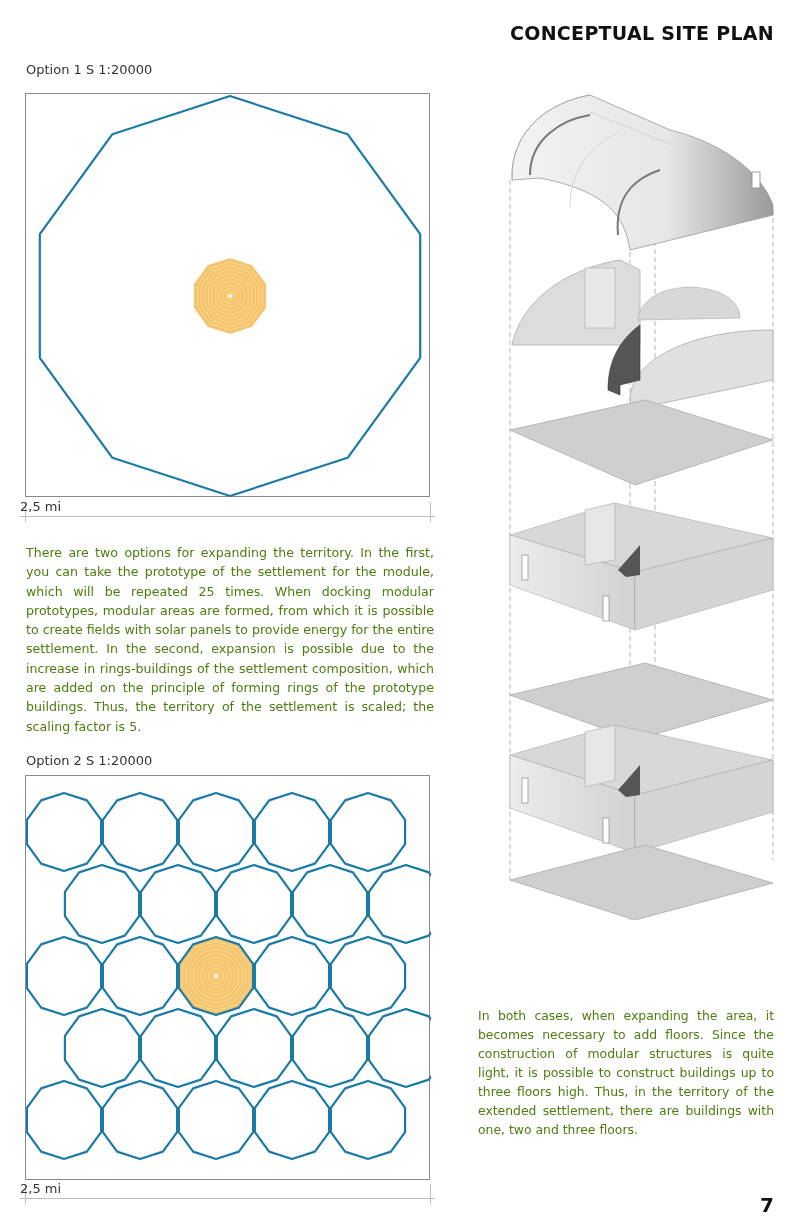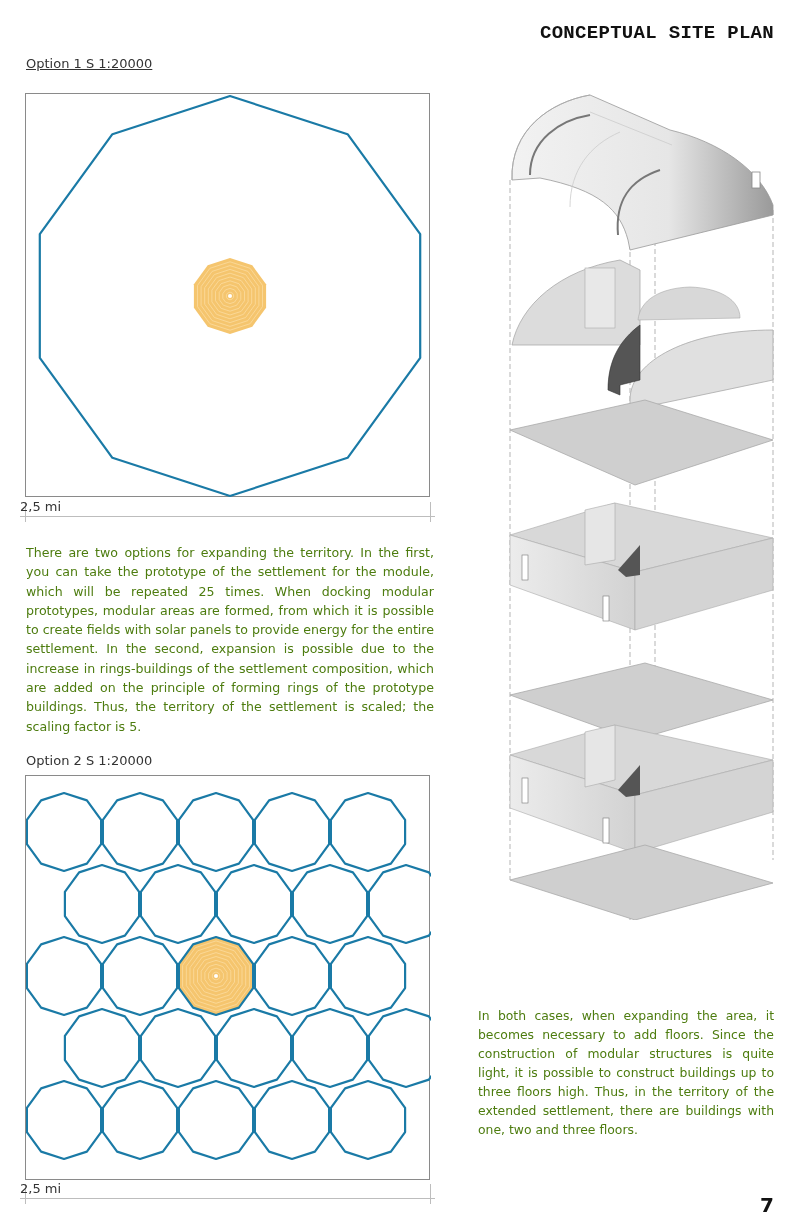--- a/index.html
+++ b/index.html
@@ -1,34 +1,34 @@
 <!DOCTYPE html>
 <html><head>
 <meta charset="utf-8">
 <style>
   html, body { margin:0; padding:0; background:#ffffff; }
   body { width:800px; height:1225px; position:relative; overflow:hidden; font-family:"DejaVu Sans", sans-serif; color:#222; }
-  .page-title { position:absolute; right:26px; top:22px; font-size:19px; font-weight:bold; letter-spacing:0.3px; color:#111;font-family:Liberation Mono, monospace; }
+  .page-title { position:absolute; right:26px; top:22px; font-size:19px; font-weight:bold; letter-spacing:0.3px; color:#111; }
   .option-label { position:absolute; left:26px; font-size:13px; color:#333; }
   .plan-box { position:absolute; left:25px; width:405px; border:1.5px solid #8a8a8a; background:#fff; box-sizing:border-box; }
   .plan-box svg { position:absolute; left:0; top:0; }
   .dim { position:absolute; left:20px; width:415px; height:22px; }
   .dim .line { position:absolute; left:0; right:0; top:16px; border-top:1px solid #bdbdbd; }
   .dim .tick { position:absolute; top:2px; width:1px; height:20px; background:#bdbdbd; }
   .dim .label { position:absolute; left:0; right:0; top:-1px; text-align:left; font-size:13px; color:#333; }
   .body-text { position:absolute; font-size:12.6px; line-height:19.3px; color:#4d7c0f; text-align:justify; }
   .page-number { position:absolute; right:26px; bottom:8px; font-size:20px; font-weight:bold; color:#111; }
   .axo { position:absolute; left:490px; top:90px; width:300px; height:830px; }
 </style>
 </head>
 <body>
 
 <div class="page-title">CONCEPTUAL SITE PLAN</div>
 
-<div class="option-label" style="top:56px;text-decoration:underline;">Option 1  S 1:20000</div>
+<div class="option-label" style="top:62px;">Option 1  S 1:20000</div>
 <div class="plan-box" style="top:93px;height:404px;">
   <svg id="opt1svg" width="405" height="404" viewBox="0 0 405 404">
       <polygon points="204.0,2.0 321.6,40.2 394.2,140.2 394.2,263.8 321.6,363.8 204.0,402.0 86.4,363.8 13.8,263.8 13.8,140.2 86.4,40.2" fill="none" stroke="#1a7aa6" stroke-width="2.2" stroke-linejoin="round"></polygon>
       <polygon points="204.0,164.0 226.3,171.3 240.1,190.3 240.1,213.7 226.3,232.7 204.0,240.0 181.7,232.7 167.9,213.7 167.9,190.3 181.7,171.3" fill="#f5c56e" stroke="none" stroke-width="0" stroke-linejoin="round"></polygon>
       <polygon points="204.0,198.2 206.2,198.9 207.6,200.8 207.6,203.2 206.2,205.1 204.0,205.8 201.8,205.1 200.4,203.2 200.4,200.8 201.8,198.9" fill="none" stroke="#fbdca0" stroke-width="0.8" stroke-linejoin="round"></polygon>
       <polygon points="204.0,194.4 208.5,195.9 211.2,199.7 211.2,204.3 208.5,208.1 204.0,209.6 199.5,208.1 196.8,204.3 196.8,199.7 199.5,195.9" fill="none" stroke="#fbdca0" stroke-width="0.8" stroke-linejoin="round"></polygon>
       <polygon points="204.0,190.6 210.7,192.8 214.8,198.5 214.8,205.5 210.7,211.2 204.0,213.4 197.3,211.2 193.2,205.5 193.2,198.5 197.3,192.8" fill="none" stroke="#fbdca0" stroke-width="0.8" stroke-linejoin="round"></polygon>
       <polygon points="204.0,186.8 212.9,189.7 218.5,197.3 218.5,206.7 212.9,214.3 204.0,217.2 195.1,214.3 189.5,206.7 189.5,197.3 195.1,189.7" fill="none" stroke="#fbdca0" stroke-width="0.8" stroke-linejoin="round"></polygon>
       <polygon points="204.0,183.0 215.2,186.6 222.1,196.1 222.1,207.9 215.2,217.4 204.0,221.0 192.8,217.4 185.9,207.9 185.9,196.1 192.8,186.6" fill="none" stroke="#fbdca0" stroke-width="0.8" stroke-linejoin="round"></polygon>
       <polygon points="204.0,179.2 217.4,183.6 225.7,195.0 225.7,209.0 217.4,220.4 204.0,224.8 190.6,220.4 182.3,209.0 182.3,195.0 190.6,183.6" fill="none" stroke="#fbdca0" stroke-width="0.8" stroke-linejoin="round"></polygon>

